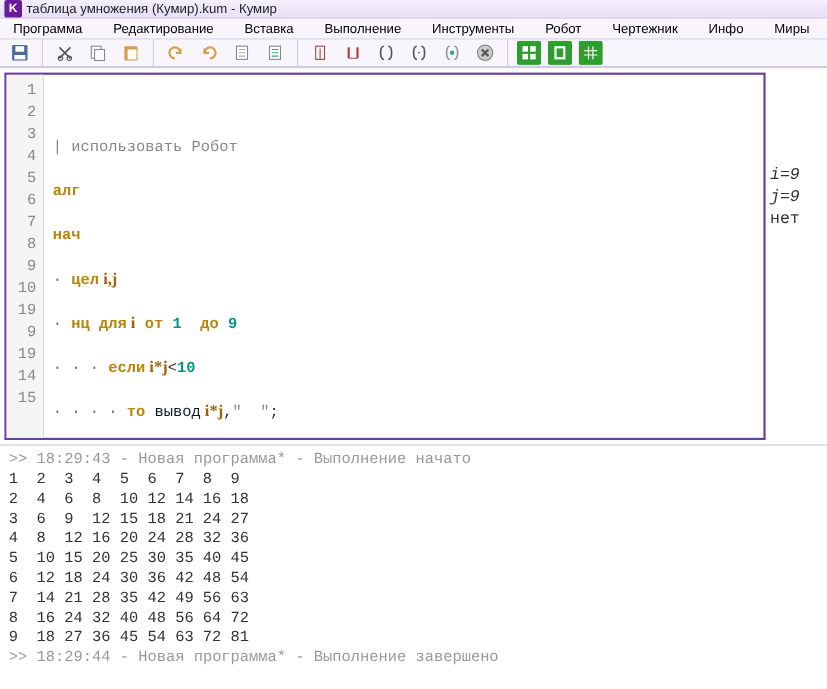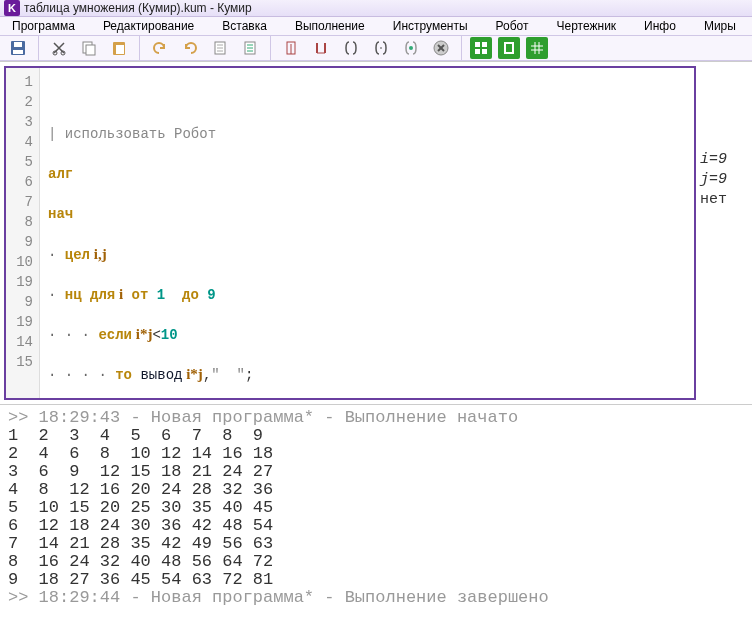--- a/index.html
+++ b/index.html
@@ -125,21 +125,21 @@
     color: #333;
     padding-top: 84px;
     line-height: 20px;
   }
   .sidepanel div { white-space: nowrap; }
 
   .output {
     border-top: 1px solid #ccc;
     background: #fff;
     font-family: "Courier New", monospace;
-    font-size: 17px;
+    font-size: 14px;
     line-height: 18px;
     padding: 4px 8px;
     flex: 0 0 auto;
     height: 222px;
     overflow: hidden;
     color: #333;
   }
   .output .status { color: #999; }
   .output .row { white-space: pre; }
 

